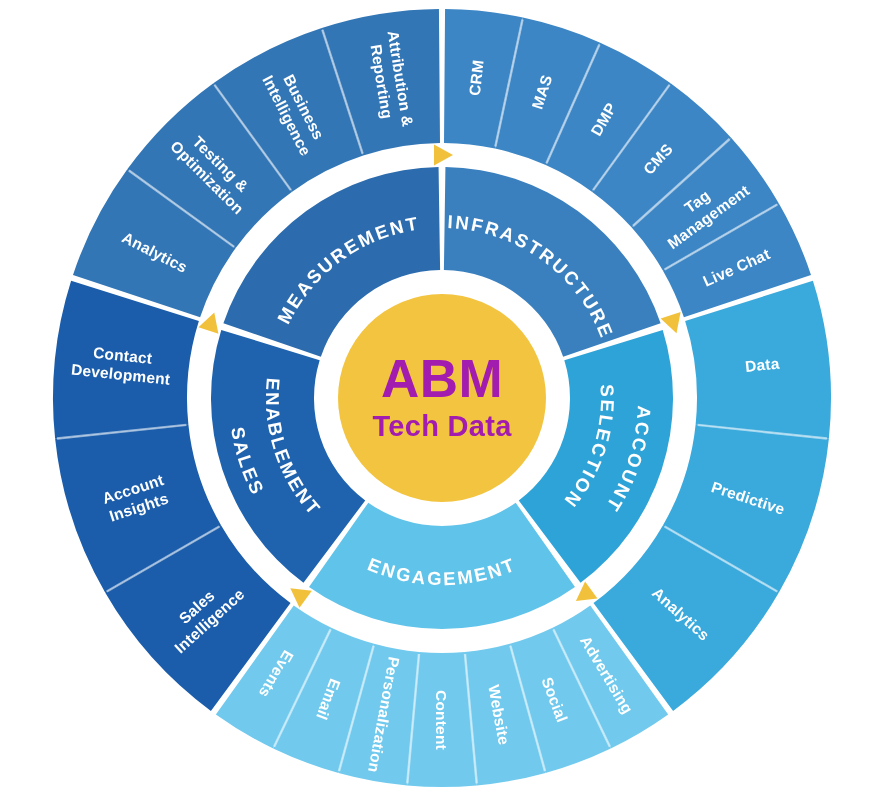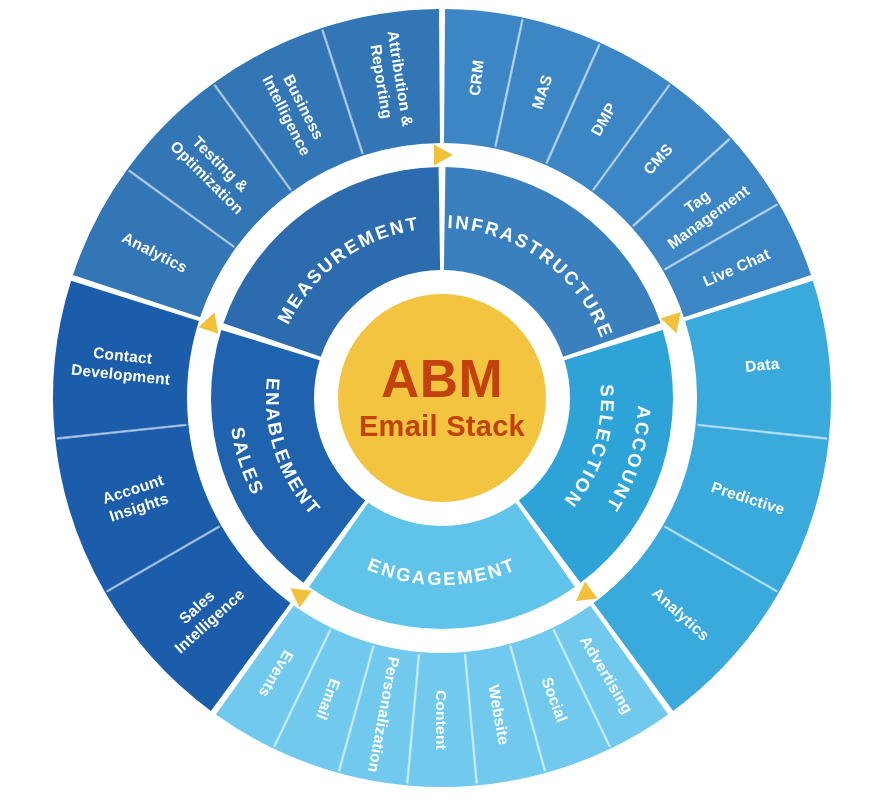--- a/index.html
+++ b/index.html
@@ -105,17 +105,17 @@
       <line x1="234.1" y1="246.9" x2="128.9" y2="170.5" stroke="rgba(255,255,255,0.55)" stroke-width="2.4"></line>
       <line x1="290.9" y1="190.1" x2="214.5" y2="84.9" stroke="rgba(255,255,255,0.55)" stroke-width="2.4"></line>
       <line x1="362.6" y1="153.6" x2="322.4" y2="29.9" stroke="rgba(255,255,255,0.55)" stroke-width="2.4"></line>
       <polygon points="-8,-10.5 -8,10.5 11,0" fill="#F2C13B" transform="translate(442.0 155.0) rotate(0)"></polygon>
       <polygon points="-8,-10.5 -8,10.5 11,0" fill="#F2C13B" transform="translate(673.1 322.9) rotate(72)"></polygon>
       <polygon points="-8,-10.5 -8,10.5 11,0" fill="#F2C13B" transform="translate(584.8 594.6) rotate(144)"></polygon>
       <polygon points="-8,-10.5 -8,10.5 11,0" fill="#F2C13B" transform="translate(299.2 594.6) rotate(216)"></polygon>
       <polygon points="-8,-10.5 -8,10.5 11,0" fill="#F2C13B" transform="translate(210.9 322.9) rotate(288)"></polygon>
       <circle cx="442" cy="398" r="104" fill="#F2C440"></circle>
     </svg>
-  <div class="center-title" style="color: #c2410c;">
+  <div class="center-title" style="color: #a21caf;">
     <div class="center-line1">ABM</div>
-    <div class="center-line2">Email Stack</div>
+    <div class="center-line2">Tech Data</div>
   </div>
 </div>
 
 </body></html>

